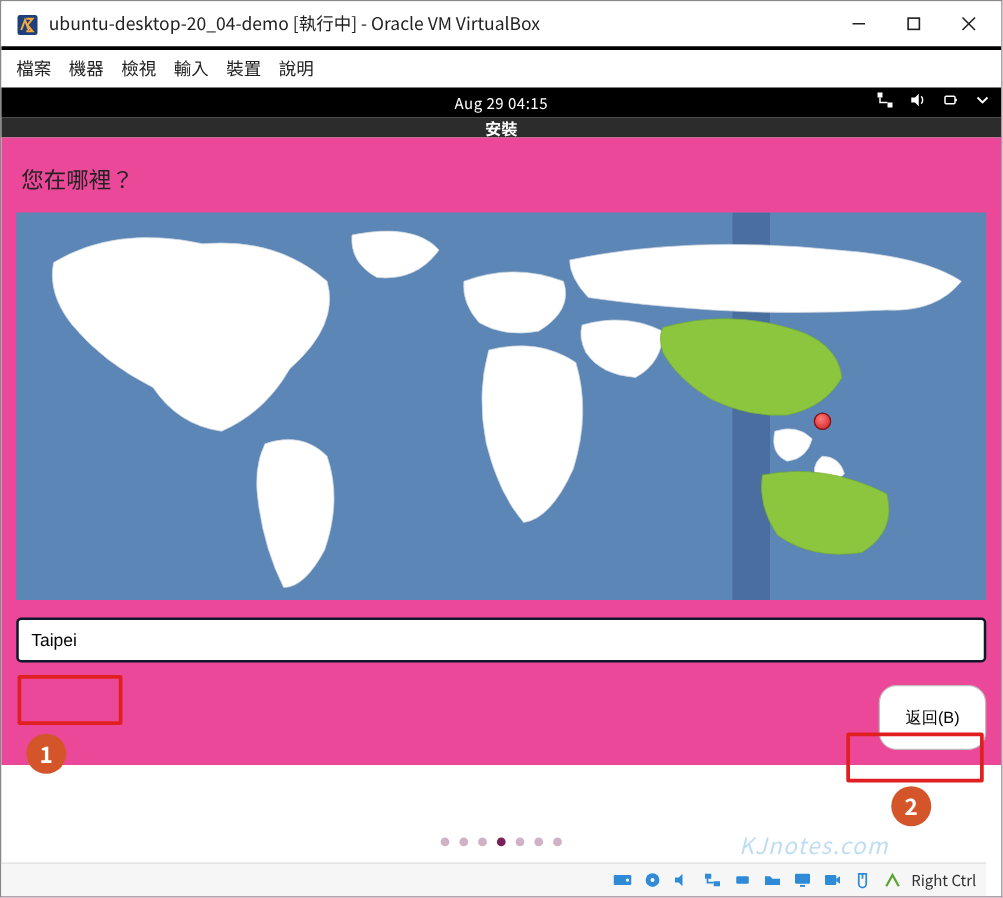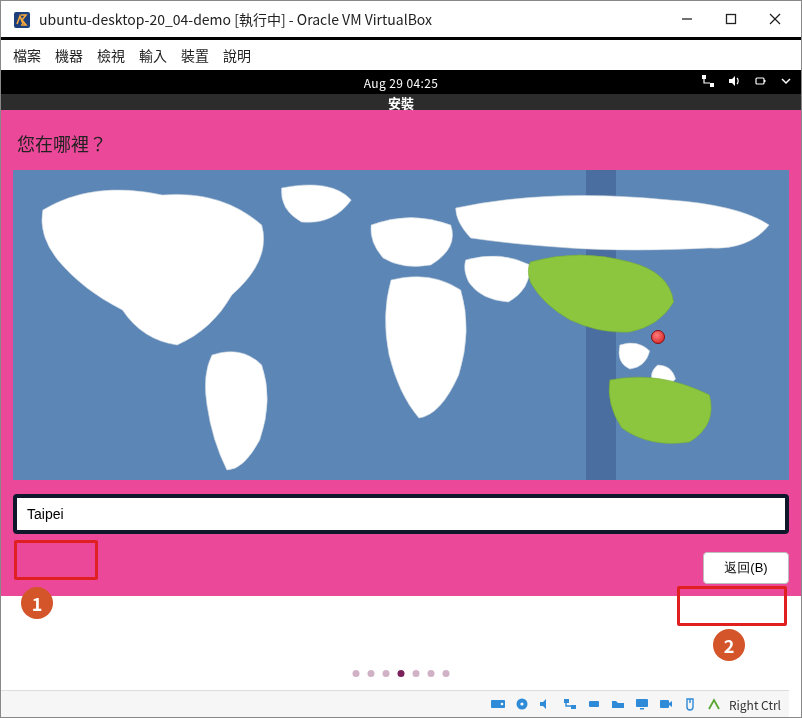--- a/index.html
+++ b/index.html
@@ -32,26 +32,26 @@
 .q{font-size:18px;color:#222;margin:0 0 14px 4px}
 
 
 .mapwrap{height:310px;background:#5b86b6;position:relative;overflow:hidden}
 .tzband{position:absolute;top:0;bottom:0;left:573px;width:30px;background:rgba(20,40,90,.25)}
 .mapwrap svg{position:absolute;inset:0;width:100%;height:100%}
 .pin{position:absolute;left:638px;top:160px;width:12px;height:12px;border-radius:50%;background:radial-gradient(circle at 40% 35%,#ff7a7a,#cc1b1b);border:1px solid #8a0b0b}
 
 
 .trow{margin-top:14px}
-.tzinput{width:100%;border:4px solid #0f172a;border-radius:4px;font-size:14px;padding:8px 10px;box-sizing:border-box}
+.tzinput{width:100%;border:2px solid #0f172a;border-radius:4px;font-size:14px;padding:8px 10px;box-sizing:border-box}
 .hl1{position:absolute;border:3px solid #e02020;border-radius:2px;pointer-events:none}
 
 
 .brow{margin-top:18px;display:flex;justify-content:flex-end;gap:14px}
-.btn{min-width:86px;padding:6px 18px;font-size:13px;background:#fff;border:1px solid #bdbdbd;border-radius:4px;cursor:pointer}
+.btn{min-width:86px;padding:16px 18px;font-size:13px;background:#fff;border:1px solid #bdbdbd;border-radius:14px;cursor:pointer}
 
 
 .dots{position:absolute;left:50%;transform:translateX(-50%);bottom:40px;display:flex;gap:8px}
 .dot{width:7px;height:7px;border-radius:50%;background:#7a205a;opacity:.35}
 .dot.on{opacity:1}
 
 
 .call{position:absolute;width:32px;height:32px;border-radius:50%;background:#d4552a;color:#fff;font-weight:bold;font-size:18px;display:flex;align-items:center;justify-content:center}
 
 
@@ -94,21 +94,21 @@
   <div class="vbmenu">
     <span>檔案</span>
     <span>機器</span>
     <span>檢視</span>
     <span>輸入</span>
     <span>裝置</span>
     <span>說明</span>
   </div>
 
   <div class="ubar">
-    <span class="time">Aug 29  04:25</span>
+    <span class="time">Aug 29  04:15</span>
     <div class="right">
       <span><svg viewBox="0 0 14 14">
             <rect x="1" y="1" width="4" height="4" fill="#fff"></rect>
             <rect x="9" y="9" width="4" height="4" fill="#fff"></rect>
             <path d="M3 5v4h6" stroke="#fff" stroke-width="1.2" fill="none"></path>
           </svg></span>
       <span><svg viewBox="0 0 14 14">
             <path d="M2 5h3l3-3v10l-3-3H2z" fill="#fff"></path>
             <path d="M10 4c1.5 1.5 1.5 4.5 0 6" stroke="#fff" stroke-width="1.2" fill="none"></path>
           </svg></span>
@@ -175,20 +175,21 @@
       <span class="dot"></span>
       <span class="dot"></span>
       <span class="dot"></span>
   </div>
 
   <div class="hl1" style="left:13px;top:539px;width:78px;height:34px"></div>
   <div class="hl1" style="left:676px;top:585px;width:104px;height:34px"></div>
   <div class="call" style="left:20px;top:586px">1</div>
   <div class="call" style="left:712px;top:628px">2</div>
 
+  <div class="watermark">KJnotes.com</div>
 
   <div class="status">
     <span class="sico">
         <svg viewBox="0 0 16 14">
           <rect x="1" y="3" width="14" height="8" rx="1" fill="#2f8ad8"></rect>
           <circle cx="12" cy="7" r="1.3" fill="#fff"></circle>
         </svg>
       </span>
     <span class="sico">
         <svg viewBox="0 0 16 14">

